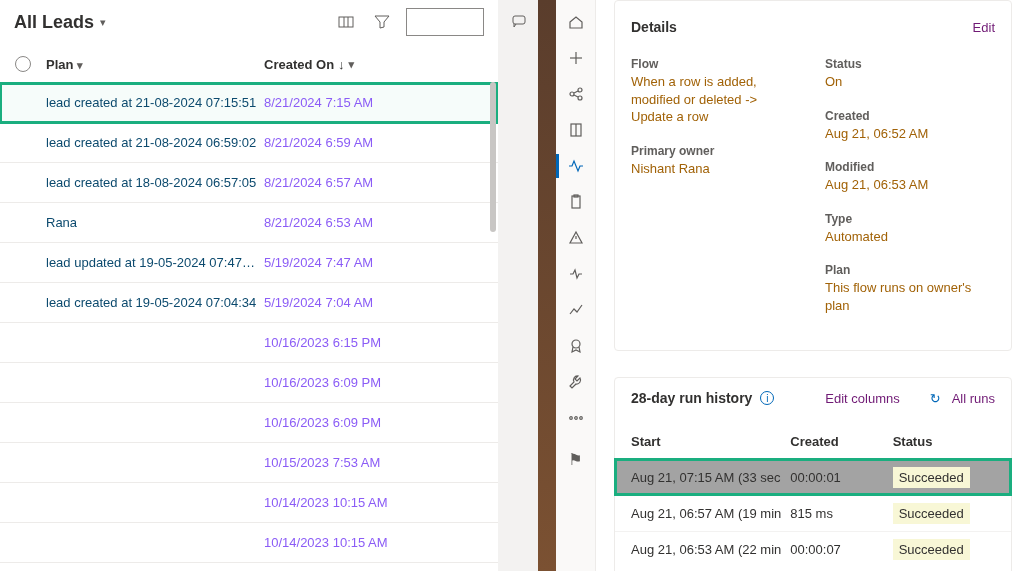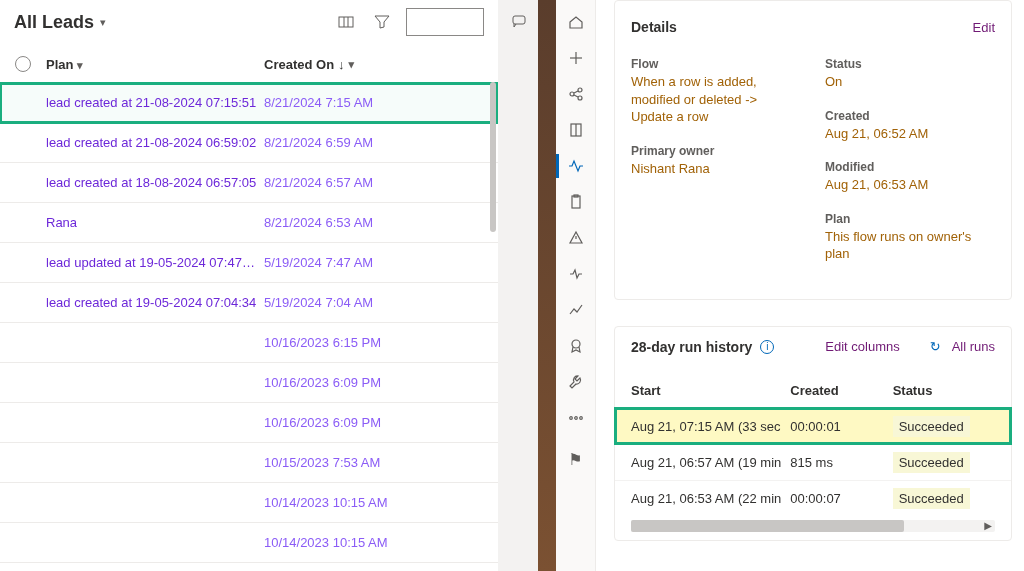--- a/index.html
+++ b/index.html
@@ -26,21 +26,21 @@
   }
   .col-head .check { width: 46px; display:flex; justify-content:center; }
   .circle { width:16px; height:16px; border:1px solid #8a8886; border-radius:50%; }
   .col-name { width: 218px; font-weight:600; }
   .col-created { font-weight:600; display:flex; align-items:center; gap:4px;}
   .rows { }
   .row {
     display: flex; align-items: center; height: 40px; padding: 0; border-bottom:1px solid #edebe9;
   }
   .row .cell-check { width: 46px; }
-  .row .cell-name { width: 218px; padding-right: 6px; color:#6d28d9; overflow:hidden; text-overflow:ellipsis; white-space:nowrap; }
+  .row .cell-name { width: 218px; padding-right: 6px; color:#0c4a6e; overflow:hidden; text-overflow:ellipsis; white-space:nowrap; }
   .row .cell-created { color:#8b5cf6; }
   .row.highlight {
     outline: 3px solid #1aae7f; outline-offset: -2px; background:#f6fcfa;
   }
   .left-scroll {
     position:absolute; top:82px; right:2px; width:6px; height:150px; background:#c8c6c4; border-radius:3px;
   }
 
   
   .mid {
@@ -97,21 +97,21 @@
   .rh-colhead .c1 { flex:1.4; }
   .rh-colhead .c2 { flex:0.9; }
   .rh-colhead .c3 { flex:0.9; }
   .rh-row {
     display:flex; align-items:center; padding:10px 16px; font-size:13px; border-top:1px solid #f3f2f1;
   }
   .rh-row .c1 { flex:1.4; overflow:hidden; white-space:nowrap; text-overflow:ellipsis; }
   .rh-row .c2 { flex:0.9; }
   .rh-row .c3 { flex:0.9; }
   .rh-row.hl {
-    outline:3px solid #1aae7f; outline-offset:-2px; background:#fef9c3;
+    outline:3px solid #1aae7f; outline-offset:-2px; background:#a3a3a3;
   }
   .rh-row .c3 span {
     background:#f8f7d6; padding:3px 6px;
   }
   .hscroll {
     height:12px; margin:4px 16px 8px 16px; background:#f3f2f1; position:relative; border-radius:2px;
   }
   .hscroll .thumb { position:absolute; left:0; top:0; height:100%; width:75%; background:#c8c6c4; border-radius:2px;}
   .hscroll .arrow { position:absolute; top:0; height:100%; width:14px; display:flex;align-items:center;justify-content:center; color:#605e5c; font-size:10px;}
   .hscroll .arrow.r { right:0; }
@@ -337,20 +337,24 @@
           </div>
           <div class="field">
             <div class="flabel">Created</div>
             <div class="fval">Aug 21, 06:52 AM</div>
           </div>
           <div class="field">
             <div class="flabel">Modified</div>
             <div class="fval">Aug 21, 06:53 AM</div>
           </div>
           <div class="field">
+            <div class="flabel">Type</div>
+            <div class="fval">Automated</div>
+          </div>
+          <div class="field">
             <div class="flabel">Plan</div>
             <div class="fval">This flow runs on owner's plan</div>
           </div>
         </div>
       </div>
     </div>
 
     <div class="card2">
       <div class="rh-head">
         <h3>28-day run history</h3>

